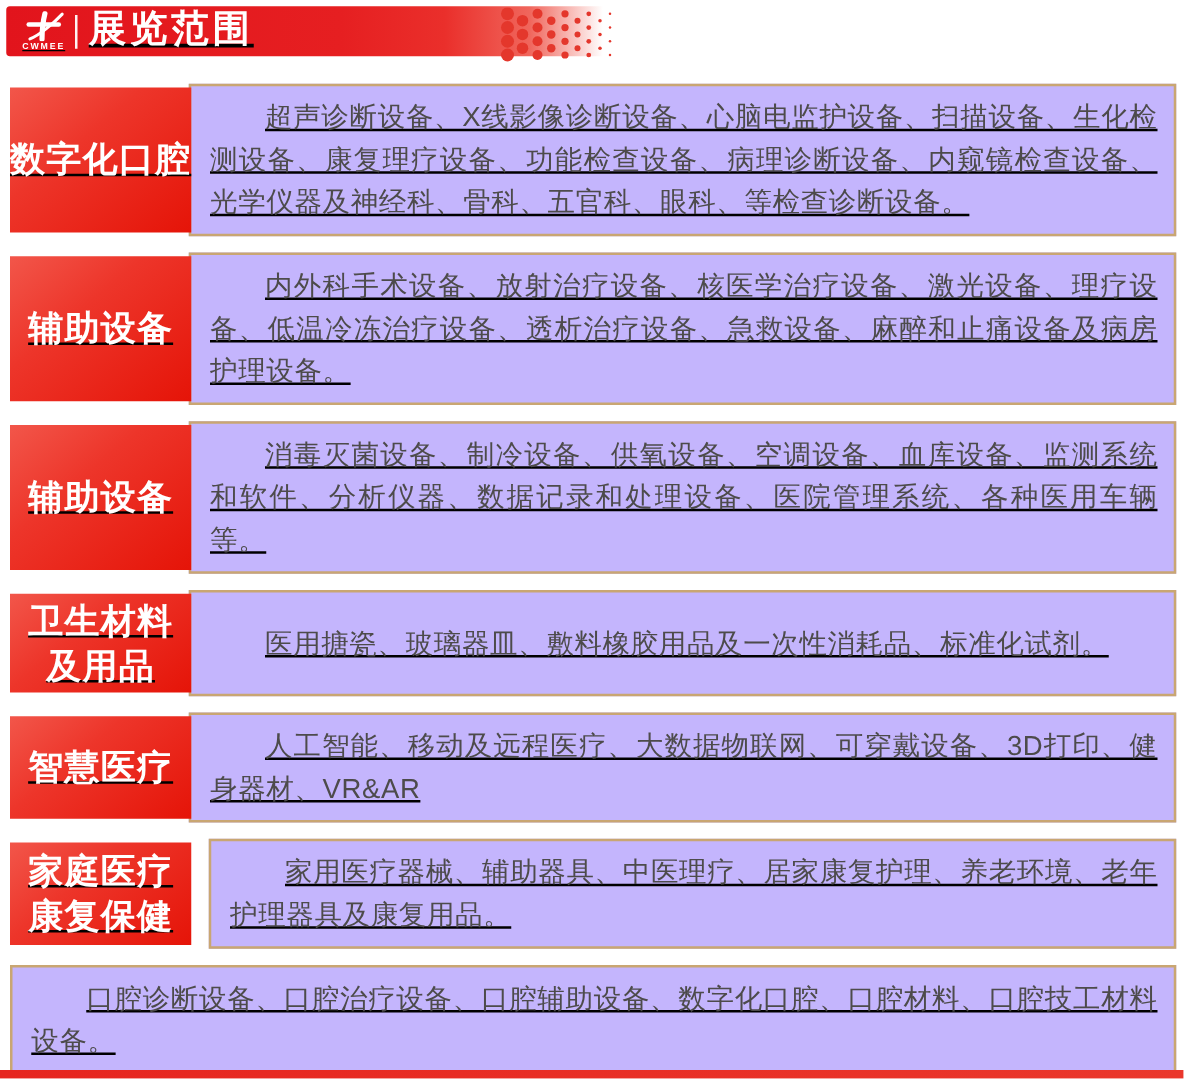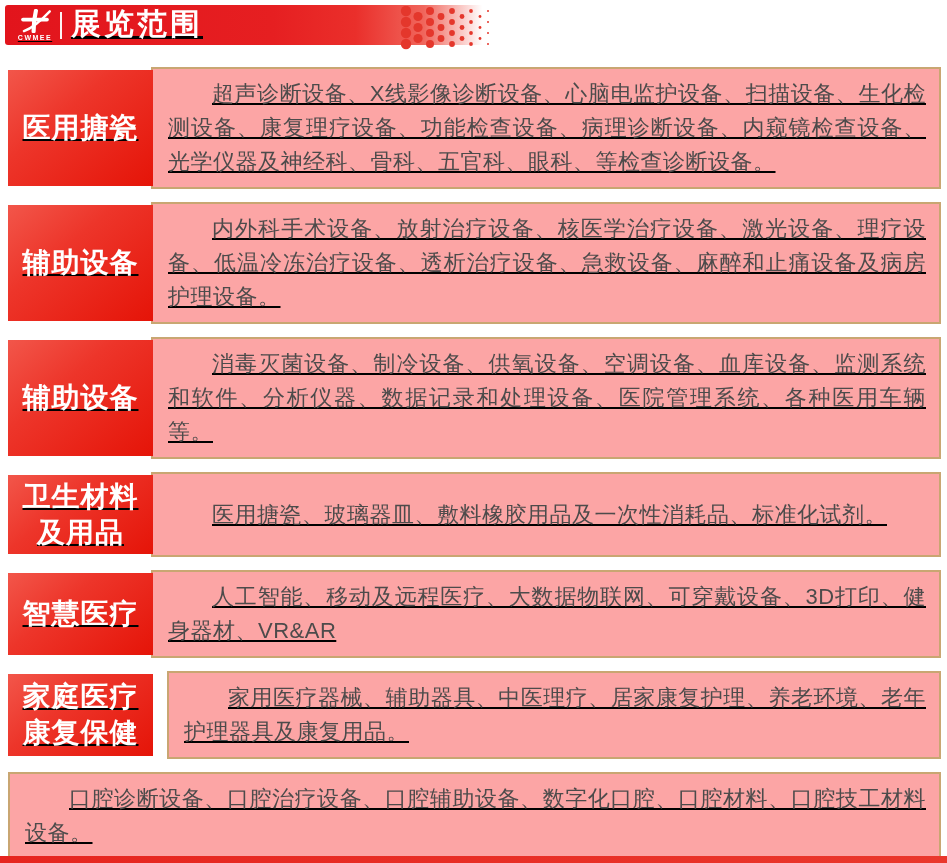--- a/index.html
+++ b/index.html
@@ -43,21 +43,21 @@
     color:#ffffff;
     font-size:28px;font-weight:bold;letter-spacing:1px;
     line-height:1.28;
     display:flex;align-items:center;justify-content:center;
     text-align:center;
     white-space:pre-line;
   }
   .cat-body{
     flex:1;
     border:2px solid #c9a672;
-    background:#fca5a5;
+    background:#c4b5fd;
     display:flex;align-items:center;
     padding:8px 13px 8px 15px;
   }
   .cat-text{
     margin:0;
     font-size:22px;color:#4d4b4b;
     line-height:34px;
     text-indent:2em;
     text-align:justify;
     letter-spacing:0.5px;
@@ -121,21 +121,21 @@
           <circle cx="88" cy="16" r="1"></circle>
           <circle cx="88" cy="27" r="1"></circle>
           <circle cx="88" cy="38" r="1"></circle>
       </g>
     </svg>
   </div>
 
   <div class="rows">
 
     <div class="row row-1">
-      <div class="cat-label">医用搪瓷</div>
+      <div class="cat-label">数字化口腔</div>
       <div class="cat-body">
         <p class="cat-text">超声诊断设备、X线影像诊断设备、心脑电监护设备、扫描设备、生化检测设备、康复理疗设备、功能检查设备、病理诊断设备、内窥镜检查设备、光学仪器及神经科、骨科、五官科、眼科、等检查诊断设备。</p>
       </div>
     </div>
 
     <div class="row row-2">
       <div class="cat-label">辅助设备</div>
       <div class="cat-body">
         <p class="cat-text">内外科手术设备、放射治疗设备、核医学治疗设备、激光设备、理疗设备、低温冷冻治疗设备、透析治疗设备、急救设备、麻醉和止痛设备及病房护理设备。</p>
       </div>

